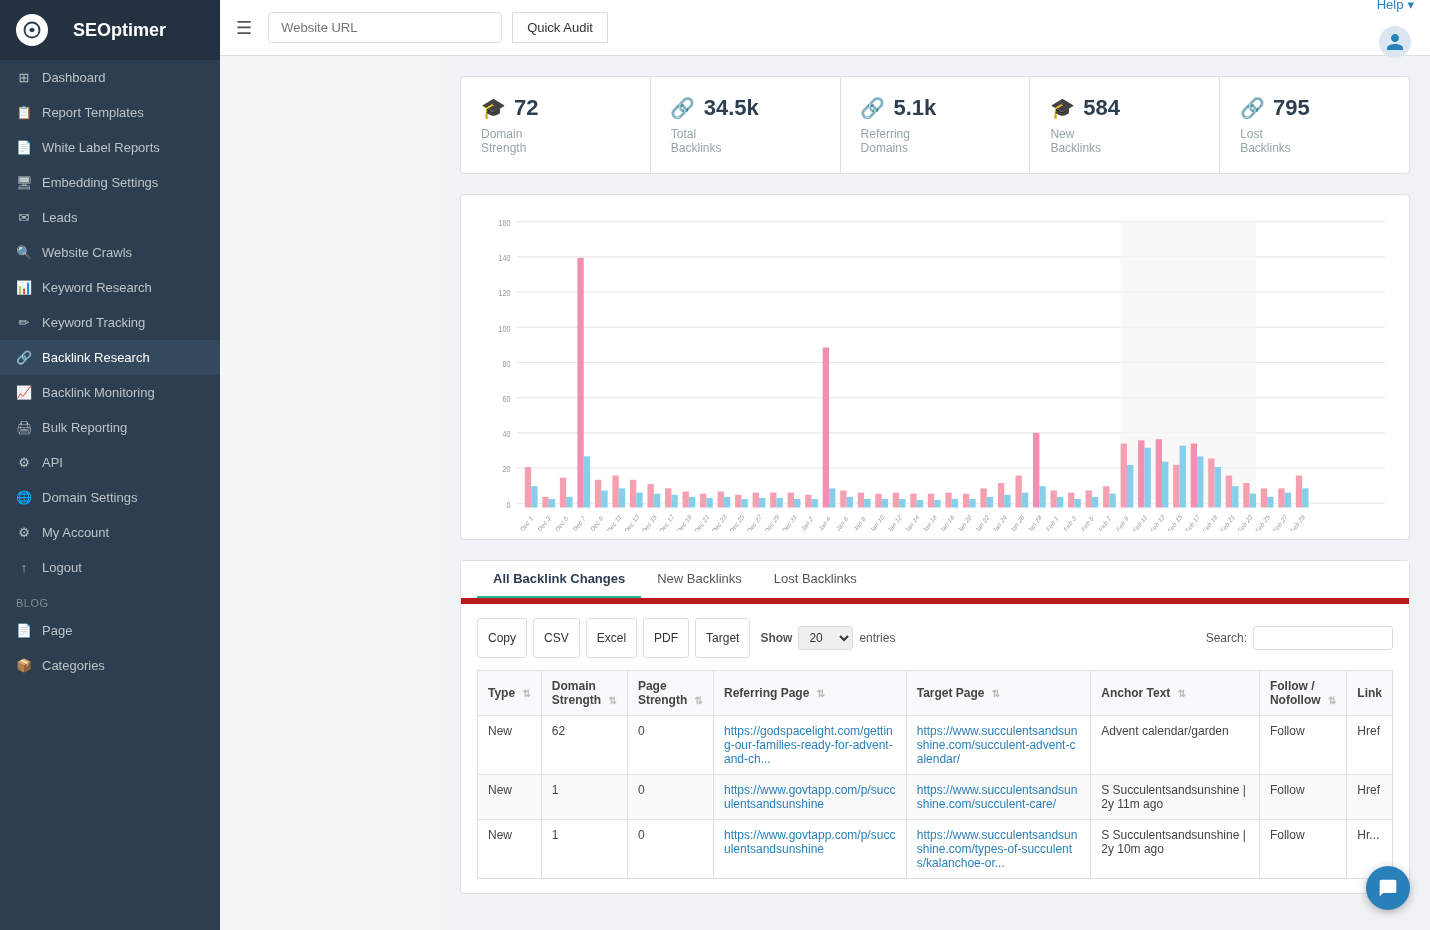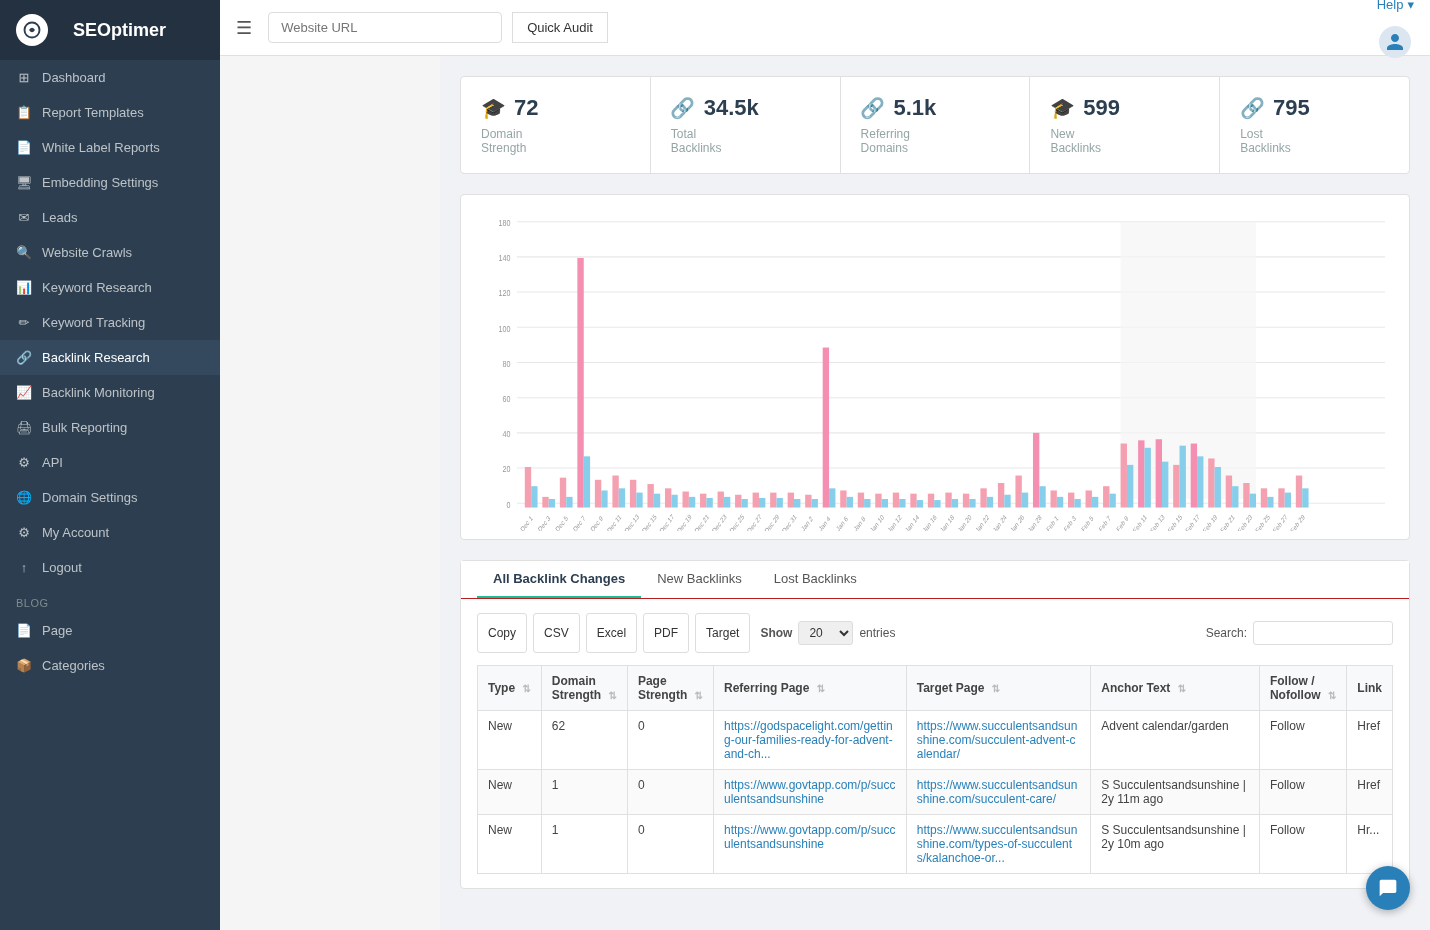--- a/index.html
+++ b/index.html
@@ -178,21 +178,21 @@
     }
     .chart-svg {
       width: 100%;
       height: 100%;
     }
 
     
     .tab-bar {
       display: flex;
       gap: 0;
-      border-bottom: 1px solid #b91c1c;
+      border-bottom: 6px solid #b91c1c;
       margin-bottom: 14px;
       background: #fff;
     }
     .tab-item {
       padding: 10px 16px;
       font-size: 13px;
       color: #555;
       cursor: pointer;
       border-bottom: 2px solid transparent;
     }
@@ -415,21 +415,21 @@
         <span>5.1k</span>
       </div>
       <div class="stat-label">
         <span>Referring</span><br>
         <span>Domains</span>
       </div>
     </div>
     <div class="stat-item">
       <div class="stat-value">
         <span class="stat-icon" style="color:#1abc9c;">🎓</span>
-        <span>599</span>
+        <span>584</span>
       </div>
       <div class="stat-label">
         <span>New</span><br>
         <span>Backlinks</span>
       </div>
     </div>
     <div class="stat-item">
       <div class="stat-value">
         <span class="stat-icon up">🔗</span>
         <span>795</span>

